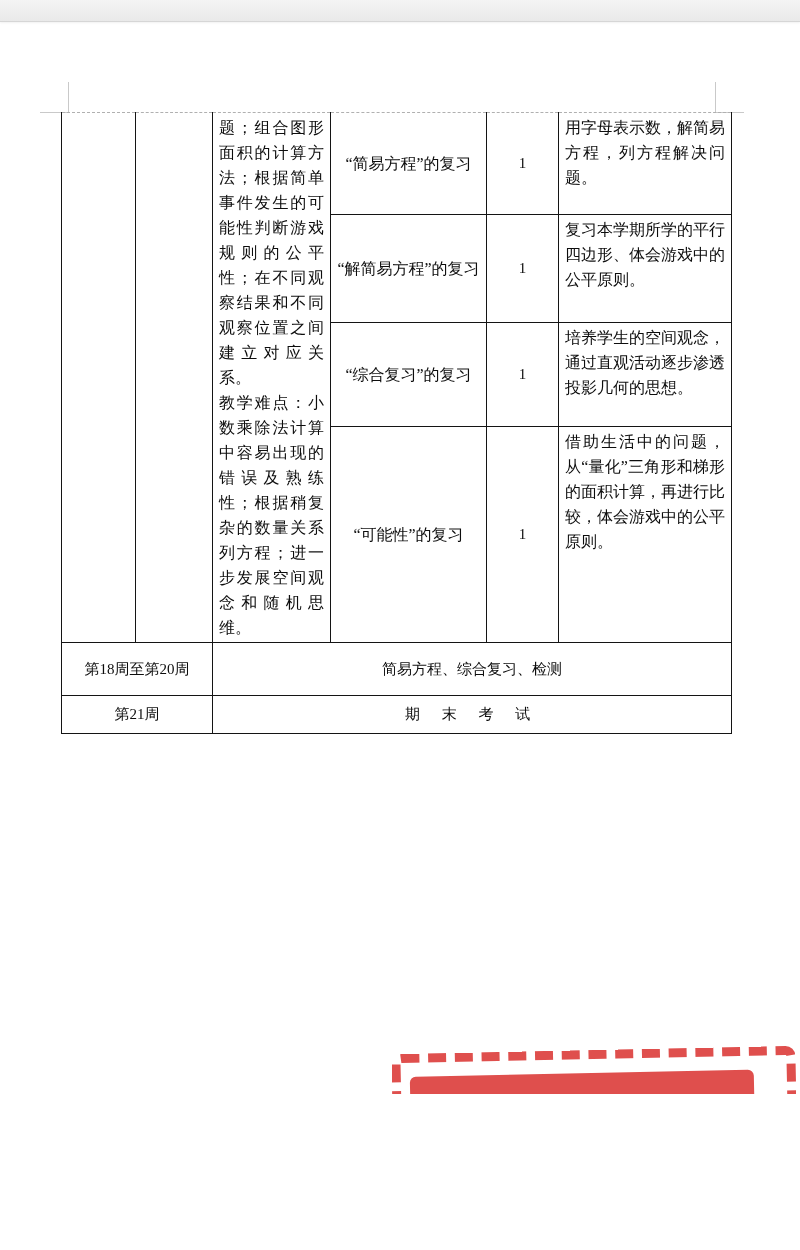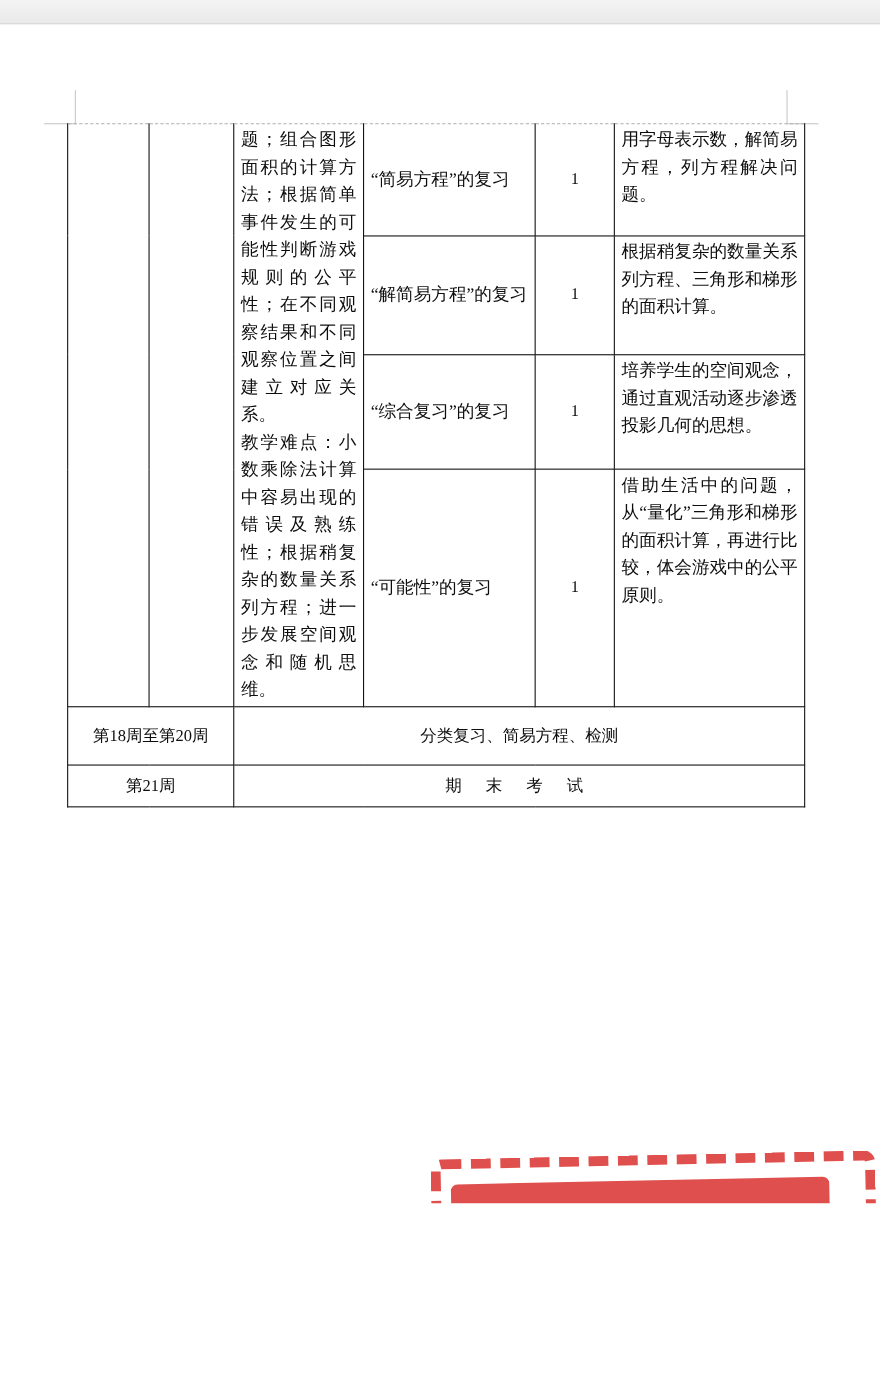--- a/index.html
+++ b/index.html
@@ -14,21 +14,21 @@
   .mark-tl{left:40px;top:82px;border-bottom:1px solid #c9c9c9;border-right:1px solid #c9c9c9;}
   .mark-tr{left:715px;top:82px;border-bottom:1px solid #c9c9c9;border-left:1px solid #c9c9c9;}
   .mark-bl{left:40px;top:1109px;border-top:1px solid #c9c9c9;border-right:1px solid #c9c9c9;}
   
   table.plan{position:absolute;left:61px;top:112px;width:670px;border-collapse:collapse;
              table-layout:fixed;font-size:16px;color:#0d0d0d;}
   table.plan td{border:1.5px solid #141414;padding:2px 6px;box-sizing:border-box;overflow:hidden;}
   tr.r1 > td{border-top:1px dashed #b0b0b0;}
   td.longtext{vertical-align:top;text-align:justify;line-height:25px;padding:1px 6px;
               white-space:pre-line;}
-  td.name{vertical-align:middle;text-align:left;line-height:25px;padding:2px 4px;}
+  td.name{vertical-align:middle;text-align:center;line-height:25px;padding:2px 4px;}
   td.num{vertical-align:middle;text-align:center;font-size:15px;}
   td.desc{vertical-align:top;text-align:justify;line-height:25px;padding:2px 8px;}
   td.week{vertical-align:middle;text-align:center;font-size:15px;}
   td.activity{vertical-align:middle;text-align:center;font-size:15px;}
   td.exam{letter-spacing:9px;font-family:Liberation Serif, serif;}
   
   .stamp{position:absolute;left:393px;top:1050px;width:404px;height:166px;
          transform:rotate(-1.2deg);z-index:2;}
   .stamp-frame{position:absolute;left:0;top:0;right:0;bottom:0;
                border:9px dashed #df4f4d;border-radius:10px;}
@@ -75,35 +75,35 @@
         <td rowspan="4"></td>
         <td rowspan="4" class="longtext">题；组合图形面积的计算方法；根据简单事件发生的可能性判断游戏规则的公平性；在不同观察结果和不同观察位置之间建立对应关系。
 教学难点：小数乘除法计算中容易出现的错误及熟练性；根据稍复杂的数量关系列方程；进一步发展空间观念和随机思维。</td>
         <td class="name">“简易方程”的复习</td>
         <td class="num">1</td>
         <td class="desc">用字母表示数，解简易方程，列方程解决问题。</td>
       </tr>
       <tr style="height:107px">
         <td class="name">“解简易方程”的复习</td>
         <td class="num">1</td>
-        <td class="desc">根据稍复杂的数量关系列方程、三角形和梯形的面积计算。</td>
+        <td class="desc">复习本学期所学的平行四边形、体会游戏中的公平原则。</td>
       </tr>
       <tr style="height:104px">
         <td class="name">“综合复习”的复习</td>
         <td class="num">1</td>
         <td class="desc">培养学生的空间观念，通过直观活动逐步渗透投影几何的思想。</td>
       </tr>
       <tr style="height:214px">
         <td class="name">“可能性”的复习</td>
         <td class="num">1</td>
         <td class="desc">借助生活中的问题，从“量化”三角形和梯形的面积计算，再进行比较，体会游戏中的公平原则。</td>
       </tr>
       <tr style="height:53px">
         <td class="week" colspan="2">第18周至第20周</td>
-        <td class="activity" colspan="4">分类复习、简易方程、检测</td>
+        <td class="activity" colspan="4">简易方程、综合复习、检测</td>
       </tr>
       <tr style="height:38px">
         <td class="week" colspan="2">第21周</td>
         <td class="activity exam" colspan="4">期 末 考 试</td>
       </tr>
     </tbody>
       </table>
 
     <div class="stamp">
       <div class="stamp-frame" style="border-color: rgb(223, 79, 77);"></div>

